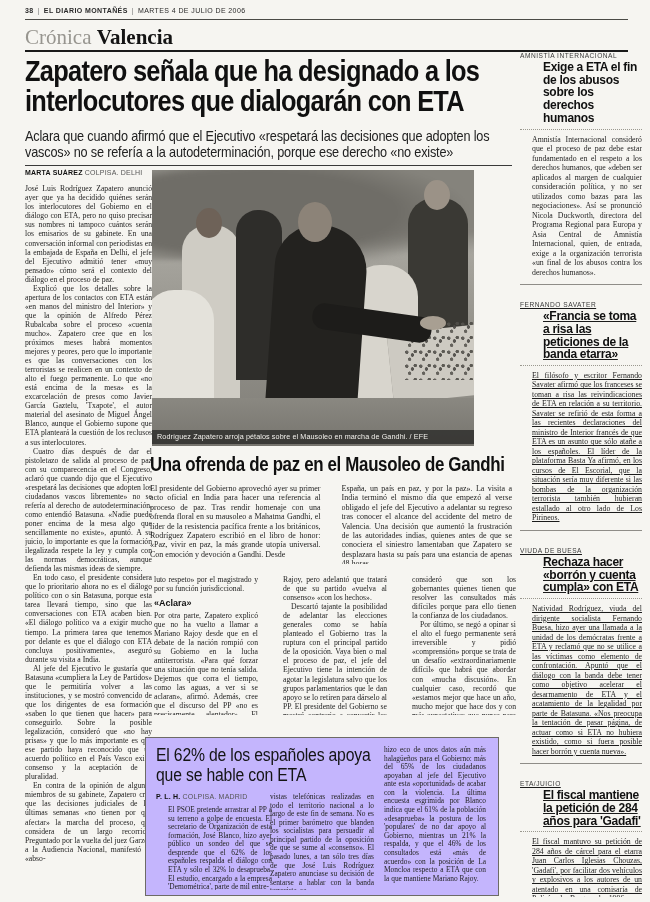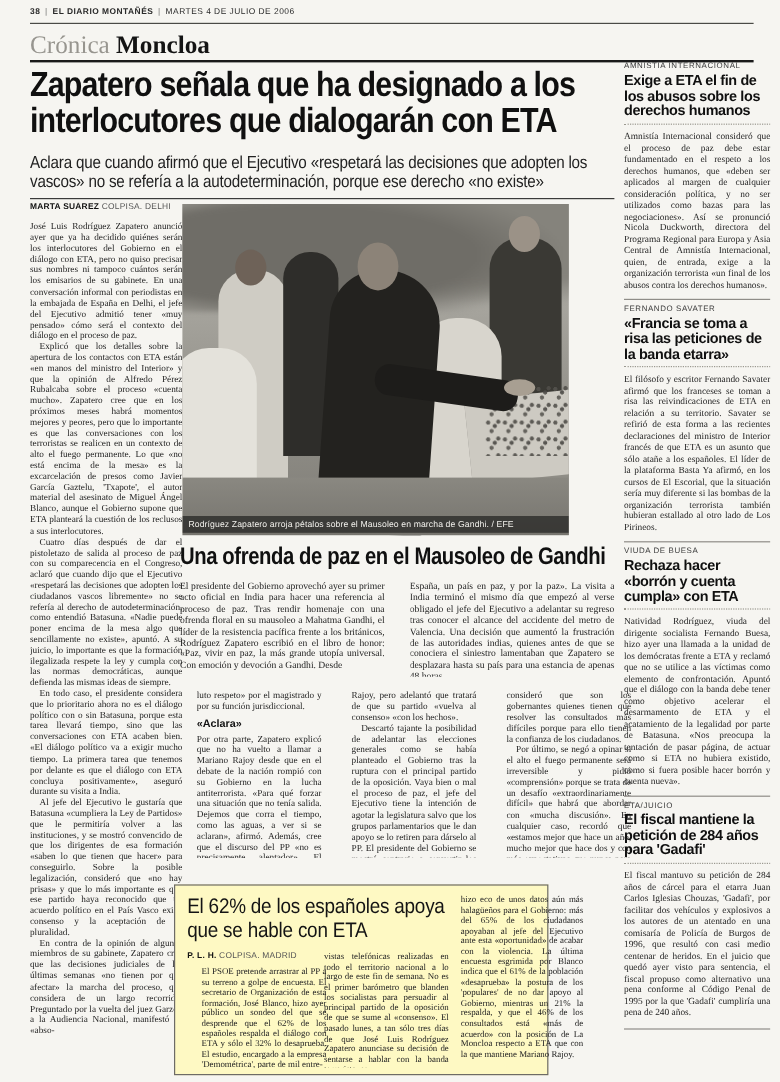--- a/index.html
+++ b/index.html
@@ -82,61 +82,61 @@
   
   .gandhi { left:150px; top:453px; width:362px; }
   .gandhi h2 { font-family:"Liberation Sans",sans-serif; font-weight:bold; font-size:20px;
     letter-spacing:-.4px; color:#101010; width:428px; transform:scaleX(.845); transform-origin:left top;
     white-space:nowrap; }
   .gandhi .cols { display:flex; gap:21px; margin-top:8px; }
   .gandhi .cols > div { width:176px; height:80px; overflow:hidden; }
   .gandhi .bodytext { font-size:8px; }
 
   
-  .cont { left:164px; top:575px; width:362px; display:flex; gap:25px; }
+  .cont { left:154px; top:575px; width:362px; display:flex; gap:25px; }
   .cont .col { width:115px; height:140px; overflow:hidden; }
   .subhead { font-family:"Liberation Sans",sans-serif; font-weight:bold; font-size:9px;
     margin:5px 0 2px; color:#131313; }
 
   
-  .pollbox { left:145px; top:737px; width:312px; height:159px; border:1px solid #6d6b66;
-    background:#fef9c3; }
+  .pollbox { left:145px; top:737px; width:354px; height:159px; border:1px solid #6d6b66;
+    background:#c4b5fd; }
   .pollbox h3 { position:absolute; left:10px; top:8px; width:268px;
     font-family:"Liberation Sans",sans-serif; font-weight:normal; font-size:17.5px;
     line-height:1.14; letter-spacing:-.2px; color:#141414;
     transform:scaleX(.9); transform-origin:left top; }
   .pollbox .byline { position:absolute; left:10px; top:55px; }
   .poll-c1 { position:absolute; left:10px; top:68px; width:104px; height:84px; overflow:hidden;margin-left:12px; }
   .poll-c2 { position:absolute; left:124px; top:55px; width:104px; height:97px; overflow:hidden; }
   .poll-c3 { position:absolute; left:238px; top:8px; width:102px; height:144px; overflow:hidden; }
   .pollbox .bodytext { font-size:7.4px; line-height:1.16; }
 
   
   .sidebar { left:520px; top:49px; width:122px; height:848px; overflow:hidden;
     display:flex; flex-direction:column; }
   .sb-item { padding-top:3px; }
-  .sb-item + .sb-item { border-top:1px solid #8f8d88; margin-top:7px; padding-top:4px; }
+  .sb-item + .sb-item { border-top:1px solid #8f8d88; margin-top:7px; padding-top:16px;text-decoration:underline; }
   .kicker { font-family:"Liberation Sans",sans-serif; font-size:6.6px; letter-spacing:.5px;
     color:#3a3a3a; margin-bottom:2px; }
   .sb-head { font-family:"Liberation Sans",sans-serif; font-weight:bold; font-size:12px;
-    line-height:1.06; letter-spacing:-.3px; color:#101010; margin-bottom:4px; }
+    line-height:1.06; letter-spacing:-.3px; color:#101010; margin-bottom:4px;margin-left:23px; }
   .dotline { border-top:1px dotted #9a988f; margin:3px 0 5px; }
-  .sb-body { font-size:7.8px; line-height:1.22; text-align:justify; hyphens:auto; color:#242424; }
+  .sb-body { font-size:7.8px; line-height:1.22; text-align:justify; hyphens:auto; color:#242424;margin-left:12px; }
   .sb-endrule { border-top:1px solid #8f8d88; margin-top:8px; }
 </style>
 </head>
 <body>
 
 <div class="abs folio-line">
   <b>38</b><span class="sep">|</span><b>EL DIARIO MONTAÑÉS</b><span class="sep">|</span><span>MARTES 4 DE JULIO DE 2006</span>
 </div>
 <div class="abs folio-rule"></div>
 <div class="abs section-title">
   <span class="light">Crónica</span>
-  <span class="bold">Moncloa</span>
+  <span class="bold">Valencia</span>
 </div>
 <div class="abs section-rule"></div>
 
 <h1 class="abs headline">Zapatero señala que ha designado a los interlocutores que dialogarán con ETA</h1>
 <p class="abs deck">Aclara que cuando afirmó que el Ejecutivo «respetará las decisiones que adopten los vascos» no se refería a la autodeterminación, porque ese derecho «no existe»</p>
 <div class="abs deck-rule"></div>
 
 <aside class="abs col-left bodytext">
   <div class="byline">
     <b>MARTA SUÁREZ</b>

